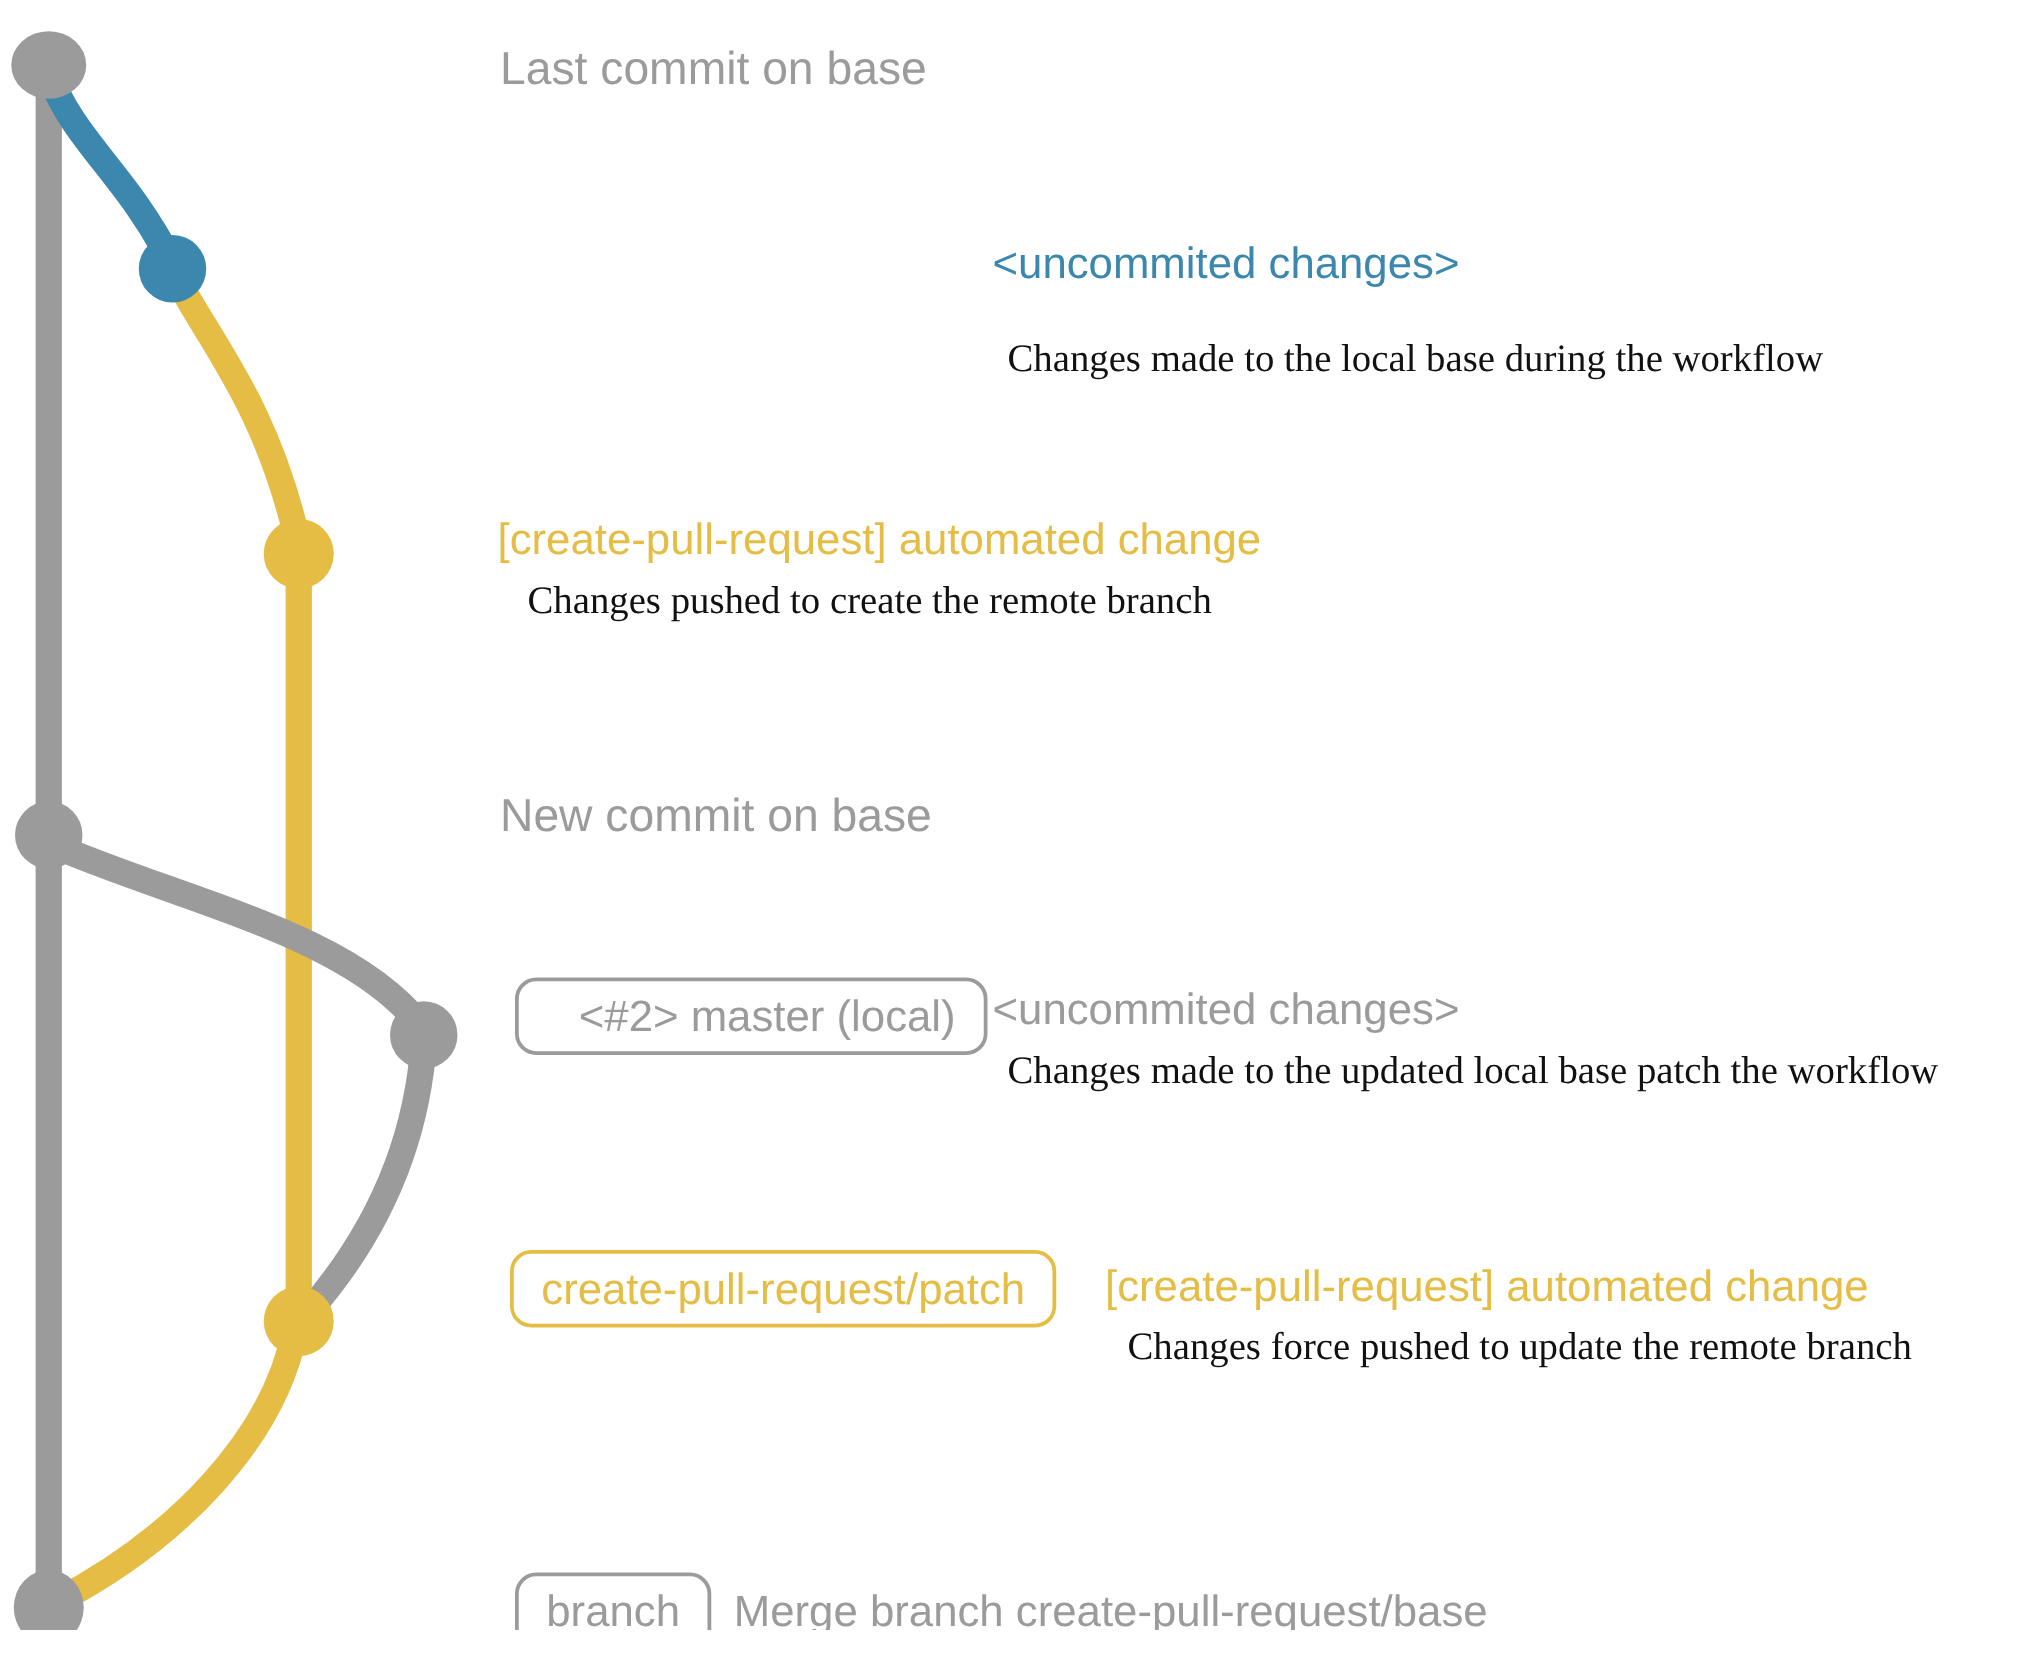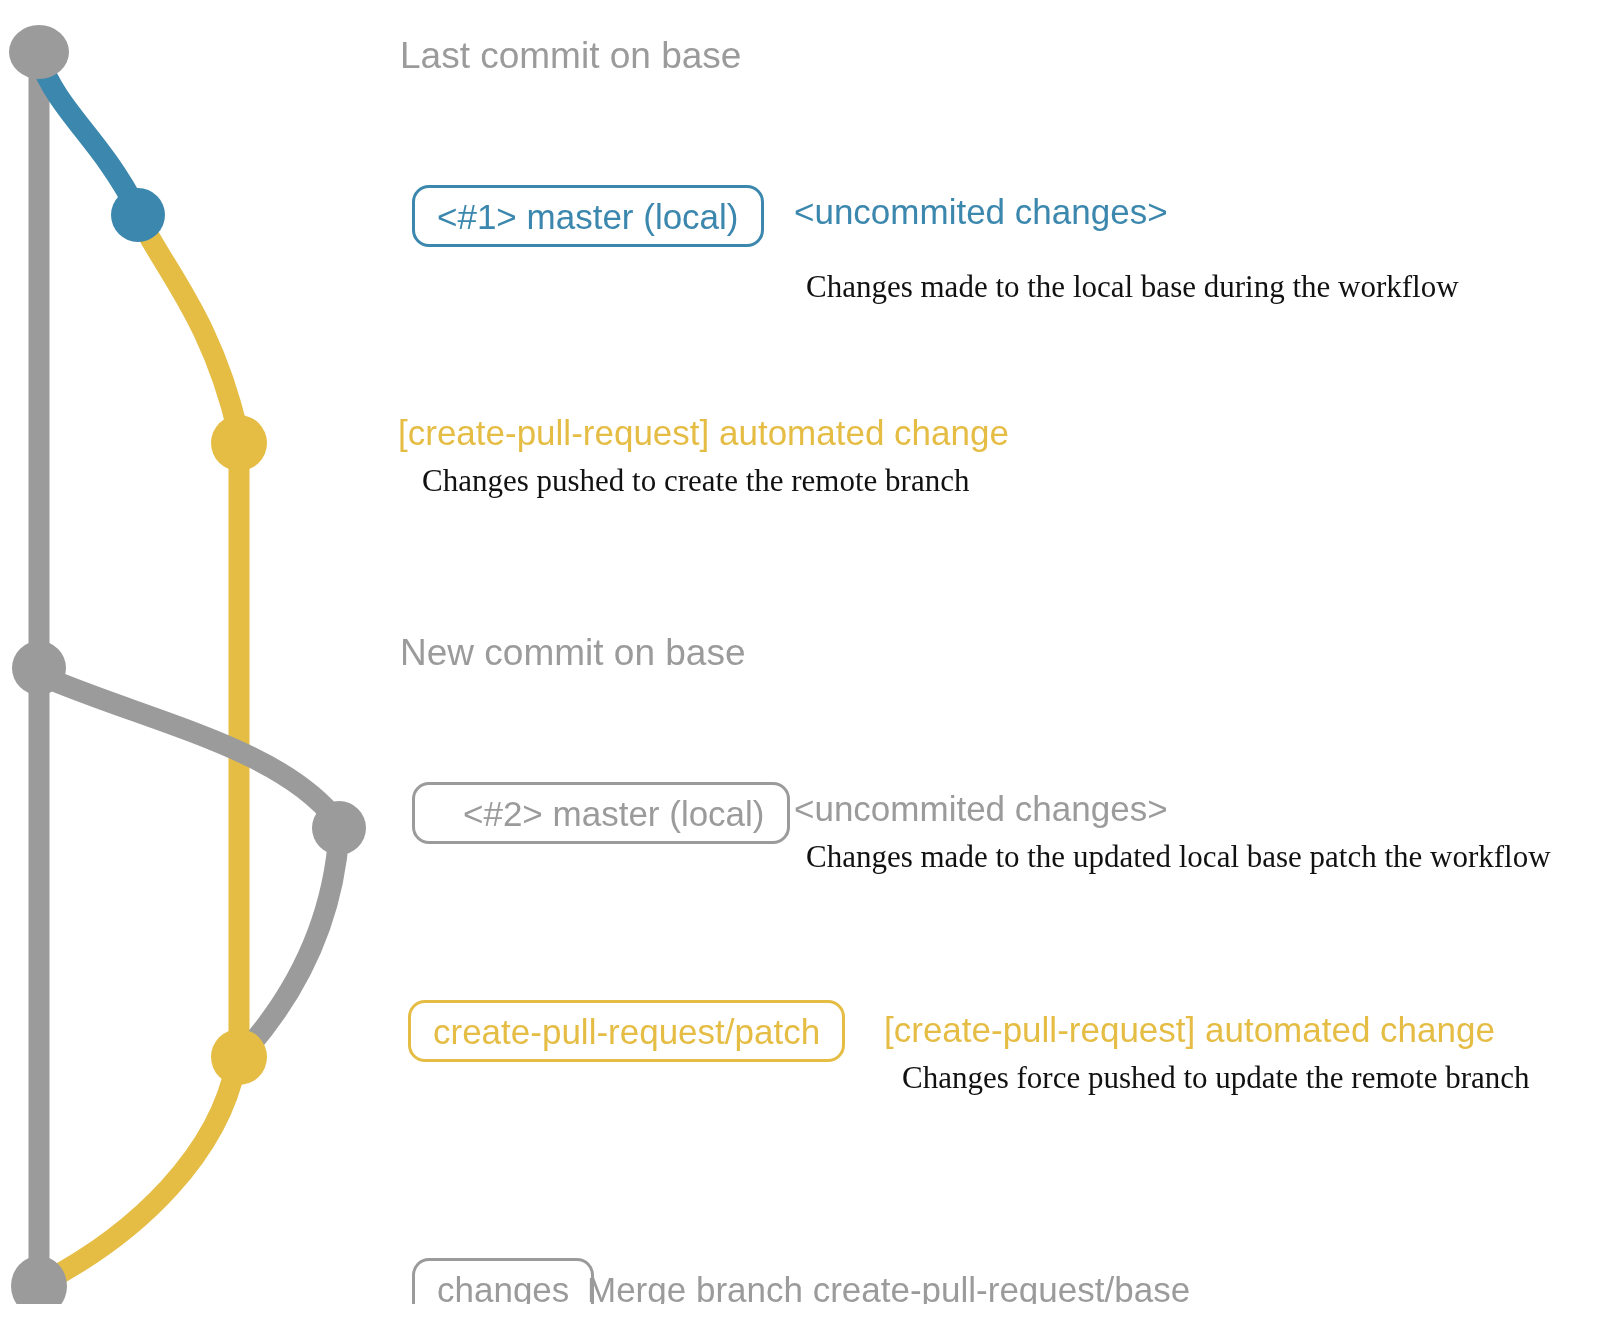--- a/index.html
+++ b/index.html
@@ -77,33 +77,32 @@
     <circle cx="138" cy="215" r="27" fill="#3b87ad"></circle>
     <circle cx="239" cy="443" r="28" fill="#e5bd45"></circle>
     <circle cx="39" cy="668" r="27" fill="#9b9b9b"></circle>
     <circle cx="339" cy="828" r="27" fill="#9b9b9b"></circle>
     <circle cx="239" cy="1057" r="28" fill="#e5bd45"></circle>
     <ellipse cx="39" cy="1286" rx="28" ry="30" fill="#9b9b9b"></ellipse>
   </svg>
 
   <div class="row-label gray-text" style="left:400px; top:55px;">Last commit on base</div>
 
-  <div class="badge blue" style="left:412px; top:185px;">&lt;#1&gt; master (local)</div>
   <div class="row-label blue-text" style="left:794px; top:211px;">&lt;uncommited changes&gt;</div>
   <div class="row-label serif-text" style="left:806px; top:258px;margin-top:28px;">Changes made to the local base during the workflow</div>
 
   <div class="row-label yellow-text" style="left:398px; top:432px;">[create-pull-request] automated change</div>
   <div class="row-label serif-text" style="left:422px; top:480px;font-family:Liberation Serif, serif;">Changes pushed to create the remote branch</div>
 
   <div class="row-label gray-text" style="left:400px; top:652px;">New commit on base</div>
 
   <div class="badge gray" style="left:412px; top:782px;padding-left:48px;">&lt;#2&gt; master (local)</div>
   <div class="row-label gray-text" style="left:794px; top:808px; font-size:35px;">&lt;uncommited changes&gt;</div>
   <div class="row-label serif-text" style="left:806px; top:856px;">Changes made to the updated local base patch the workflow</div>
 
   <div class="badge yellow" style="left:408px; top:1000px;">create-pull-request/patch</div>
   <div class="row-label yellow-text" style="left:884px; top:1029px;">[create-pull-request] automated change</div>
   <div class="row-label serif-text" style="left:902px; top:1077px;">Changes force pushed to update the remote branch</div>
 
-  <div class="badge gray" style="left:412px; top:1258px;">changes</div>
+  <div class="badge gray" style="left:412px; top:1258px;">branch</div>
   <div class="row-label gray-text" style="left:587px; top:1289px; font-size:35px;">Merge branch create-pull-request/base</div>
 
 </div>
 
 </body></html>

